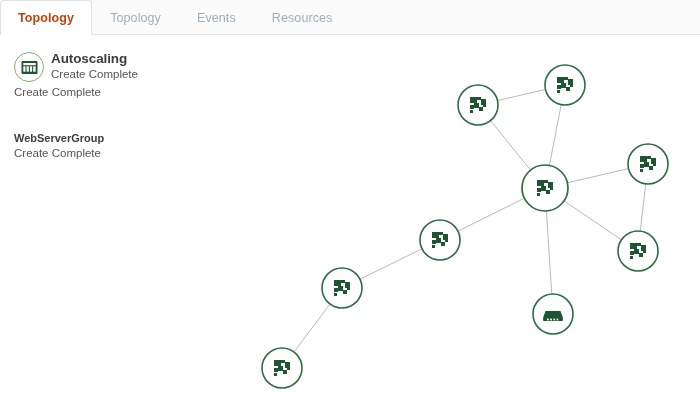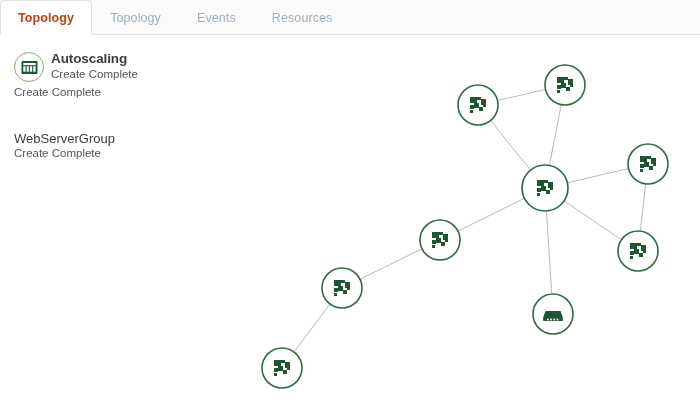--- a/index.html
+++ b/index.html
@@ -116,22 +116,22 @@
     line-height: 14px;
   }
 
   .detail-block {
     position: absolute;
     left: 14px;
     top: 96px;
     width: 230px;
   }
   .detail-title {
-    font-size: 13px;
-    font-weight: normal;
+    font-size: 11px;
+    font-weight: bold;
     color: #3d3d3d;
     line-height: 15px;
   }
   .detail-line {
     font-size: 11.5px;
     color: #555555;
     line-height: 15px;
   }
 
   

